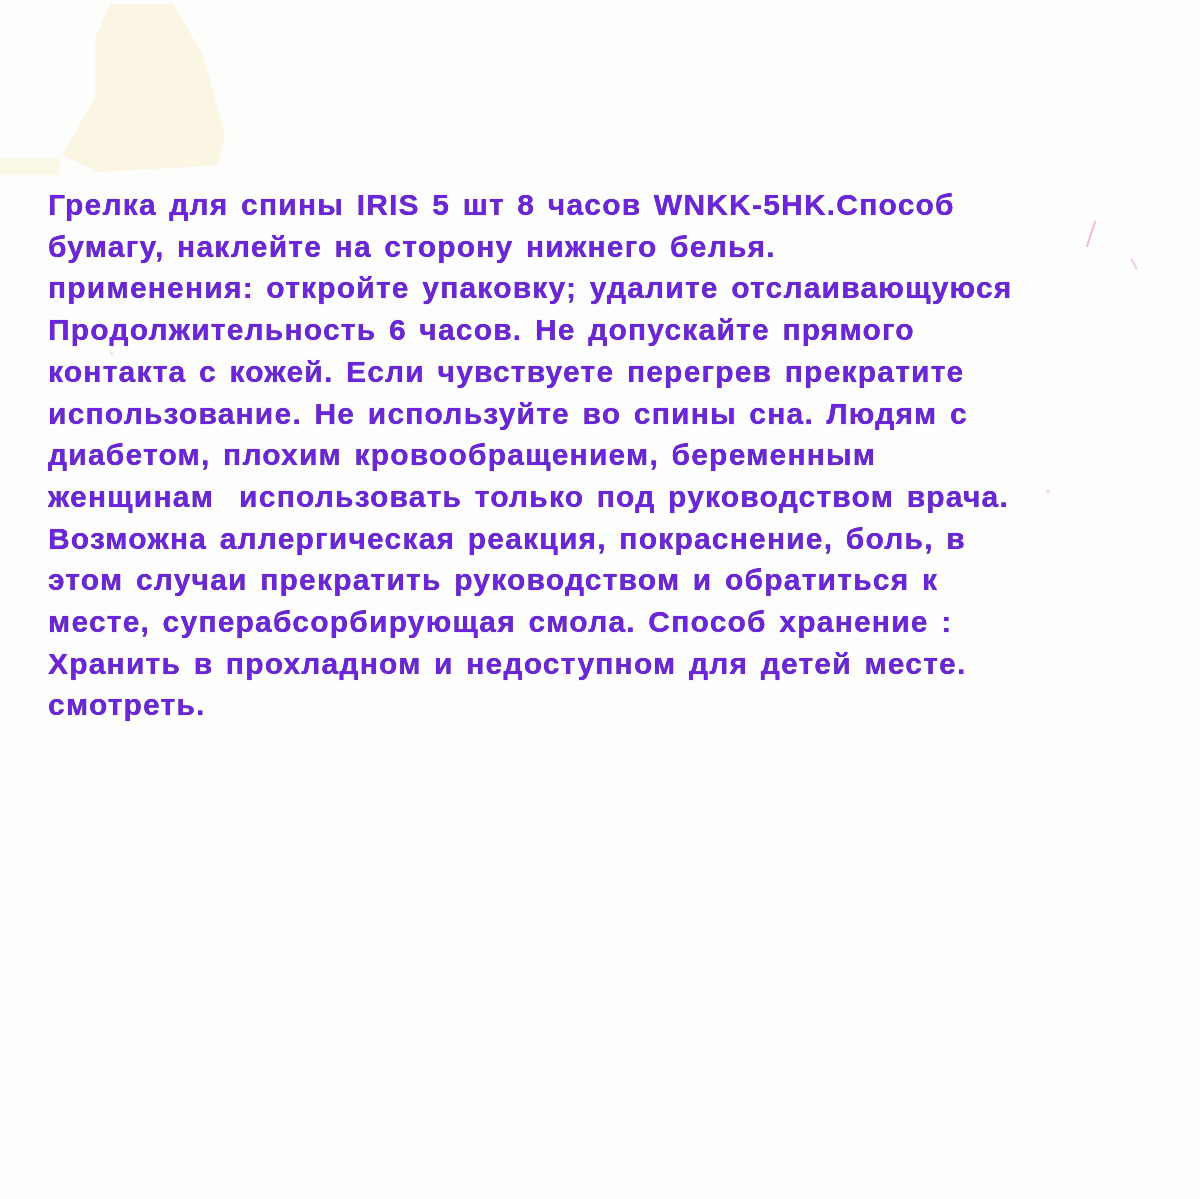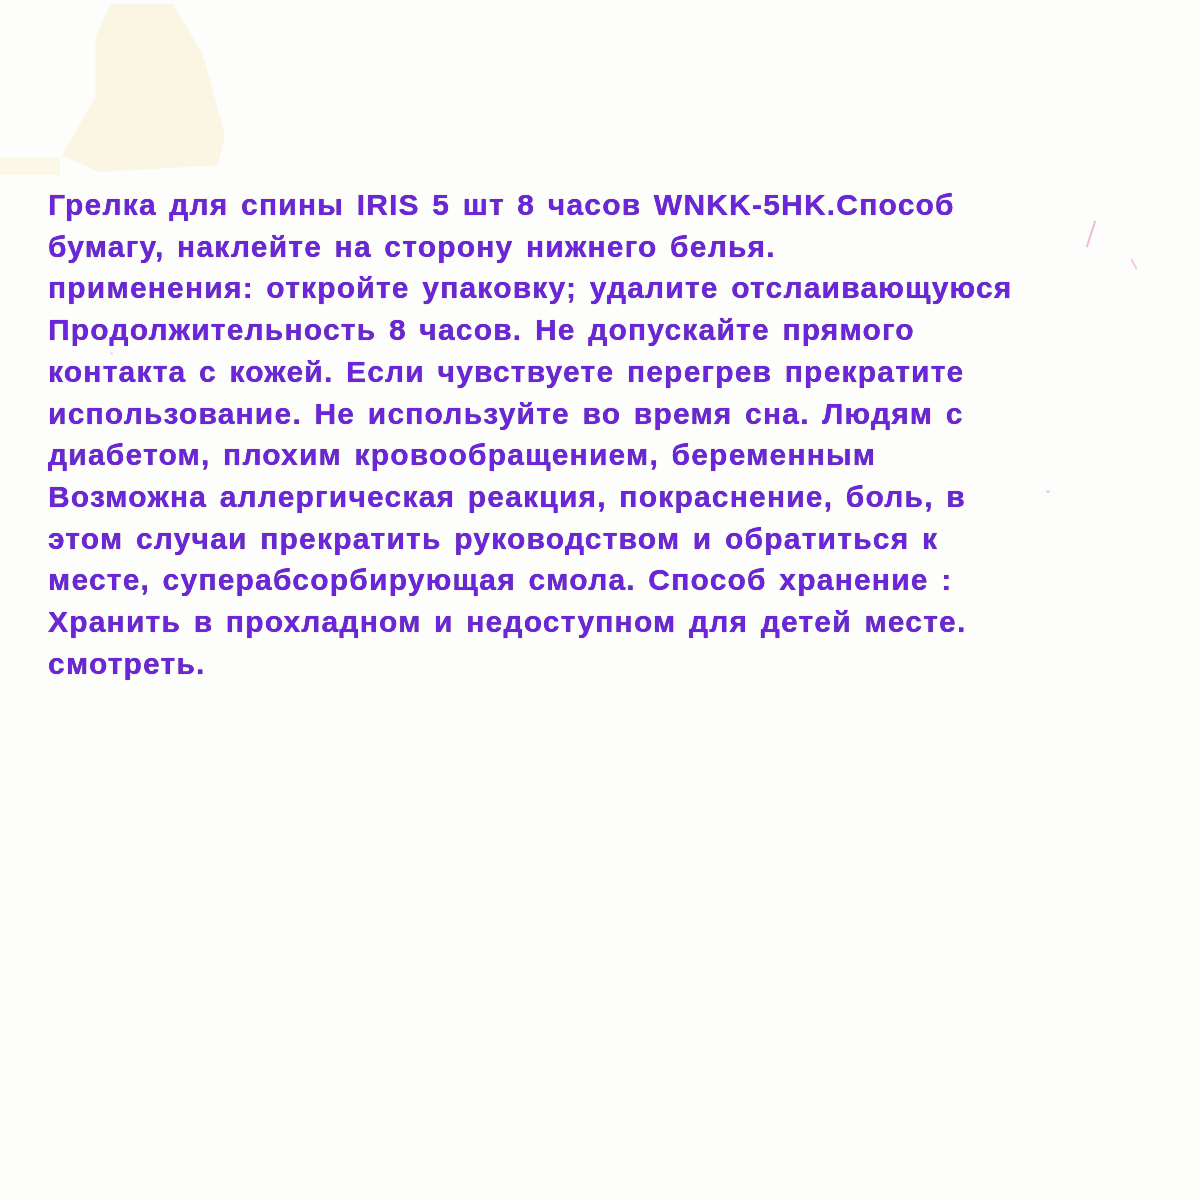--- a/index.html
+++ b/index.html
@@ -74,24 +74,25 @@
 
   <div class="pink-mark pink-1"></div>
   <div class="pink-mark pink-2"></div>
   <div class="pink-mark pink-3"></div>
   <div class="pink-mark pink-4"></div>
 
   <div class="text-block">
     <div class="line">Грелка для спины IRIS 5 шт 8 часов WNKK-5HK.Способ</div>
     <div class="line">бумагу, наклейте на сторону нижнего белья.</div>
     <div class="line">применения: откройте упаковку; удалите отслаивающуюся</div>
-    <div class="line">Продолжительность 8 часов. Не допускайте прямого</div>
+    <div class="line">Продолжительность 6 часов. Не допускайте прямого</div>
     <div class="line">контакта с кожей. Если чувствуете перегрев прекратите</div>
-    <div class="line">использование. Не используйте во время сна. Людям с</div>
+    <div class="line">использование. Не используйте во спины сна. Людям с</div>
     <div class="line">диабетом, плохим кровообращением, беременным</div>
+    <div class="line">женщинам  использовать только под руководством врача.</div>
     <div class="line">Возможна аллергическая реакция, покраснение, боль, в</div>
     <div class="line">этом случаи прекратить руководством и обратиться к</div>
     <div class="line">месте, суперабсорбирующая смола. Способ хранение :</div>
     <div class="line">Хранить в прохладном и недоступном для детей месте.</div>
     <div class="line">смотреть.</div>
   </div>
 
 </div>
 
 </body></html>

